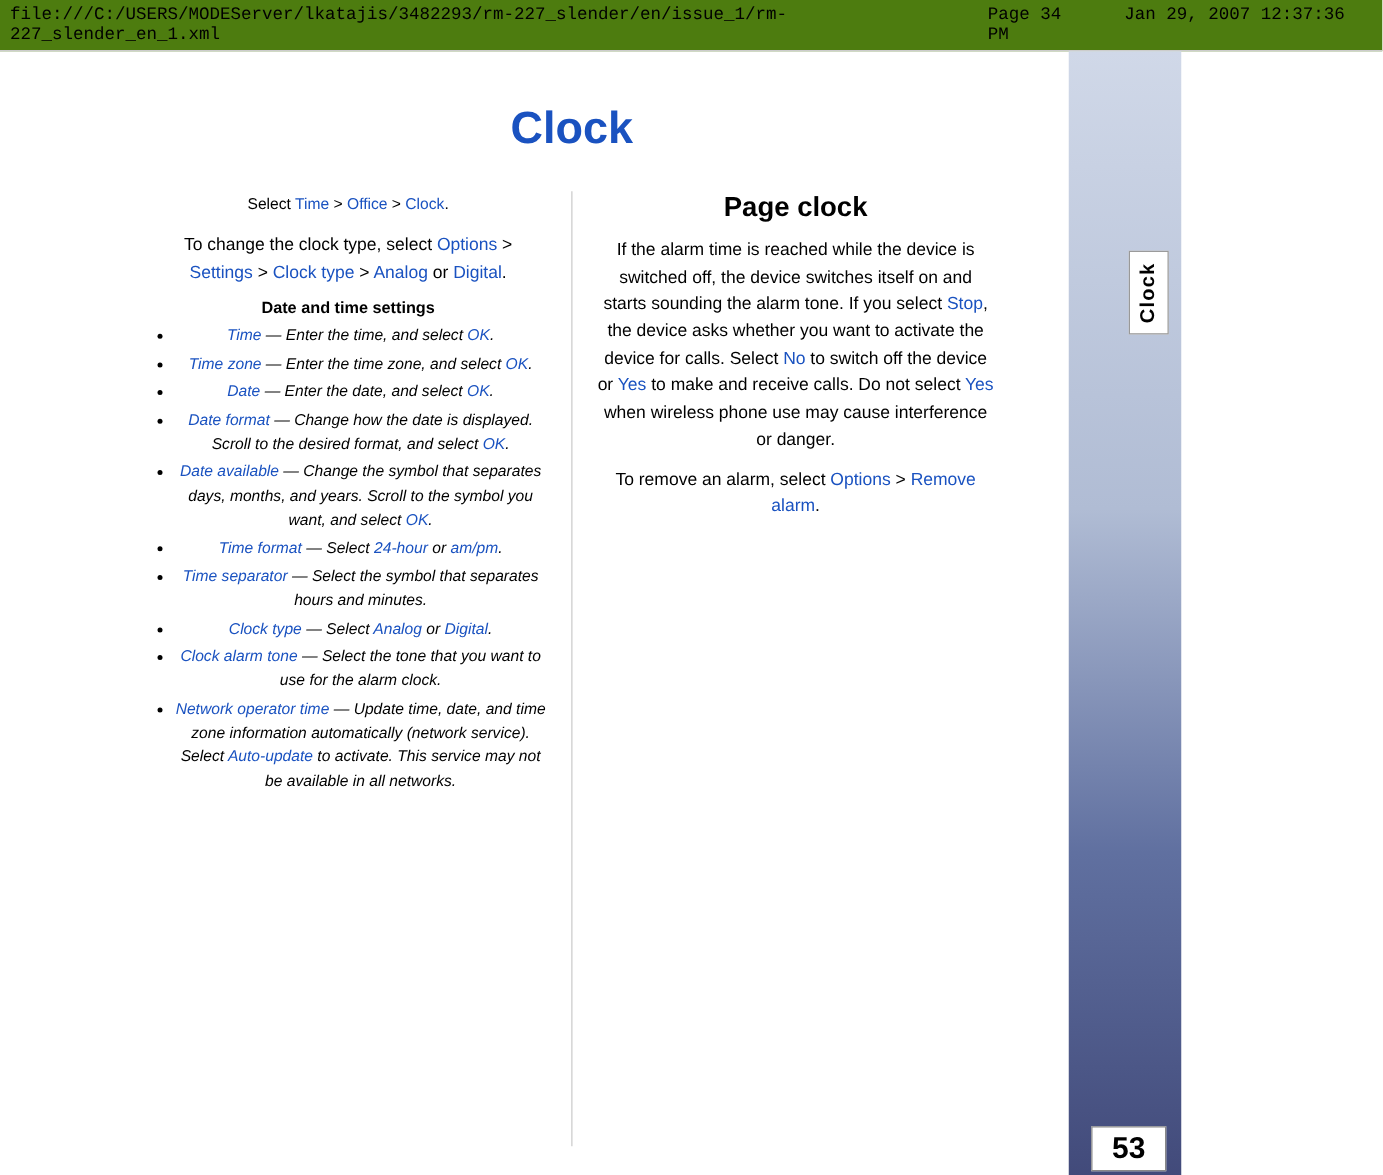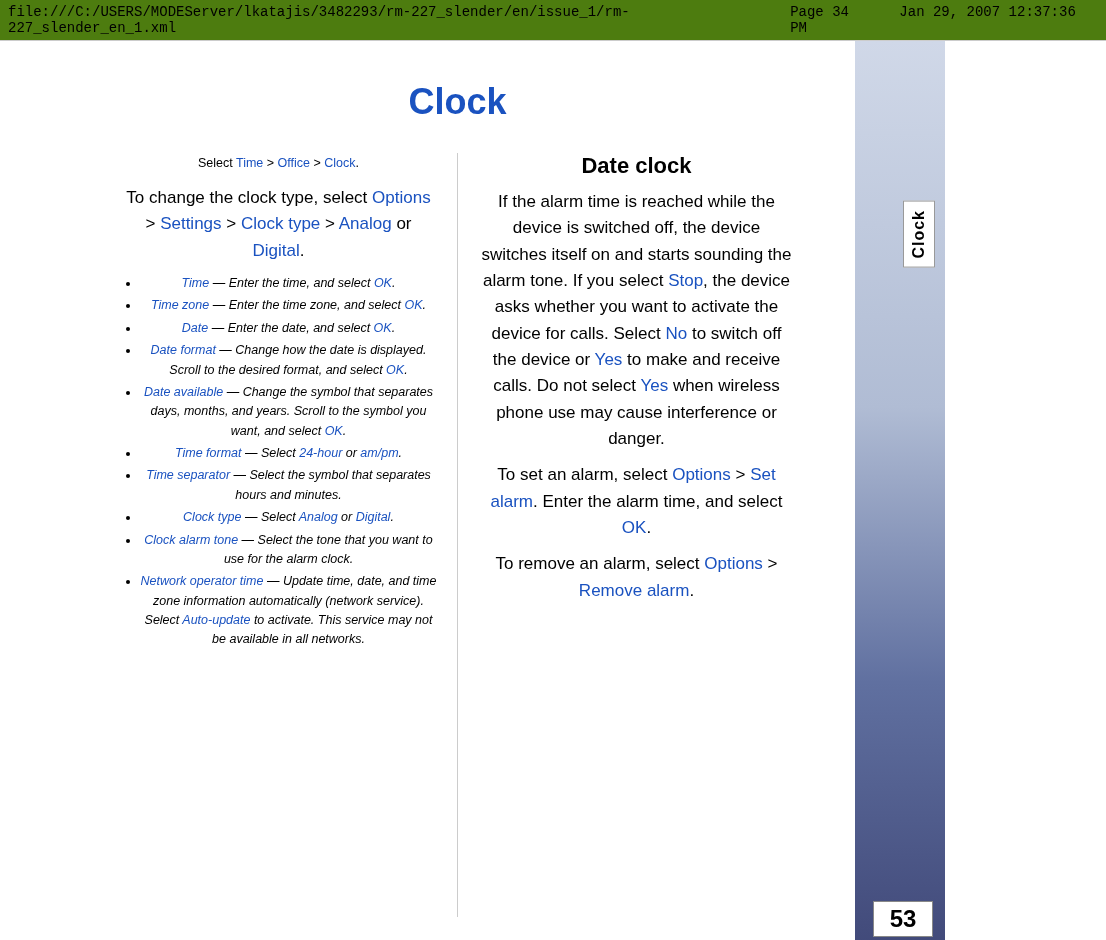--- a/index.html
+++ b/index.html
@@ -75,21 +75,21 @@
       margin-bottom: 12px;
       line-height: 1.6;
     }
 
     .nav-path a, .link-blue {
       color: #1a52c0;
       text-decoration: none;
     }
 
     .para {
-      font-size: 17px;
+      font-size: 14px;
       line-height: 1.55;
       margin-bottom: 10px;
     }
 
     ul.bullet-list {
       list-style: disc;
       margin-left: 20px;
       margin-bottom: 8px;
       font-style: italic;
     }
@@ -184,48 +184,46 @@
       <div id="left-col">
 
         <div class="nav-path">
           Select <a class="link-blue">Time</a> &gt; <a class="link-blue">Office</a> &gt; <a class="link-blue">Clock</a>.
         </div>
 
         <div class="para">
           To change the clock type, select <span class="hl">Options</span> &gt; <span class="hl">Settings</span> &gt; <span class="hl">Clock type</span> &gt; <span class="hl">Analog</span> or <span class="hl">Digital</span>.
         </div>
 
+        <div class="section-heading">Date and time settings</div>
 
 
         <ul class="bullet-list">
           <li><span class="hl">Time</span> — Enter the time, and select <span class="hl">OK</span>.</li>
           <li><span class="hl">Time zone</span> — Enter the time zone, and select <span class="hl">OK</span>.</li>
           <li><span class="hl">Date</span> — Enter the date, and select <span class="hl">OK</span>.</li>
           <li><span class="hl">Date format</span> — Change how the date is displayed. Scroll to the desired format, and select <span class="hl">OK</span>.</li>
           <li><span class="hl">Date available</span> — Change the symbol that separates days, months, and years. Scroll to the symbol you want, and select <span class="hl">OK</span>.</li>
           <li><span class="hl">Time format</span> — Select <span class="hl">24-hour</span> or <span class="hl">am/pm</span>.</li>
           <li><span class="hl">Time separator</span> — Select the symbol that separates hours and minutes.</li>
           <li><span class="hl">Clock type</span> — Select <span class="hl">Analog</span> or <span class="hl">Digital</span>.</li>
           <li><span class="hl">Clock alarm tone</span> — Select the tone that you want to use for the alarm clock.</li>
           <li><span class="hl">Network operator time</span> — Update time, date, and time zone information automatically (network service). Select <span class="hl">Auto-update</span> to activate. This service may not be available in all networks.</li>
         </ul>
 
       </div>
 
       <div id="right-col">
 
-        <div class="alarm-title">Date clock</div>
+        <div class="alarm-title">Page clock</div>
 
         <div class="para">
           If the alarm time is reached while the device is switched off, the device switches itself on and starts sounding the alarm tone. If you select <span class="hl">Stop</span>, the device asks whether you want to activate the device for calls. Select <span class="hl">No</span> to switch off the device or <span class="hl">Yes</span> to make and receive calls. Do not select <span class="hl">Yes</span> when wireless phone use may cause interference or danger.
         </div>
 
-        <div class="para">
-          To set an alarm, select <span class="hl">Options</span> &gt; <span class="hl">Set alarm</span>. Enter the alarm time, and select <span class="hl">OK</span>.
-        </div>
 
 
         <div class="para">
           To remove an alarm, select <span class="hl">Options</span> &gt; <span class="hl">Remove alarm</span>.
         </div>
 
       </div>
     </div>
   </div>
 

